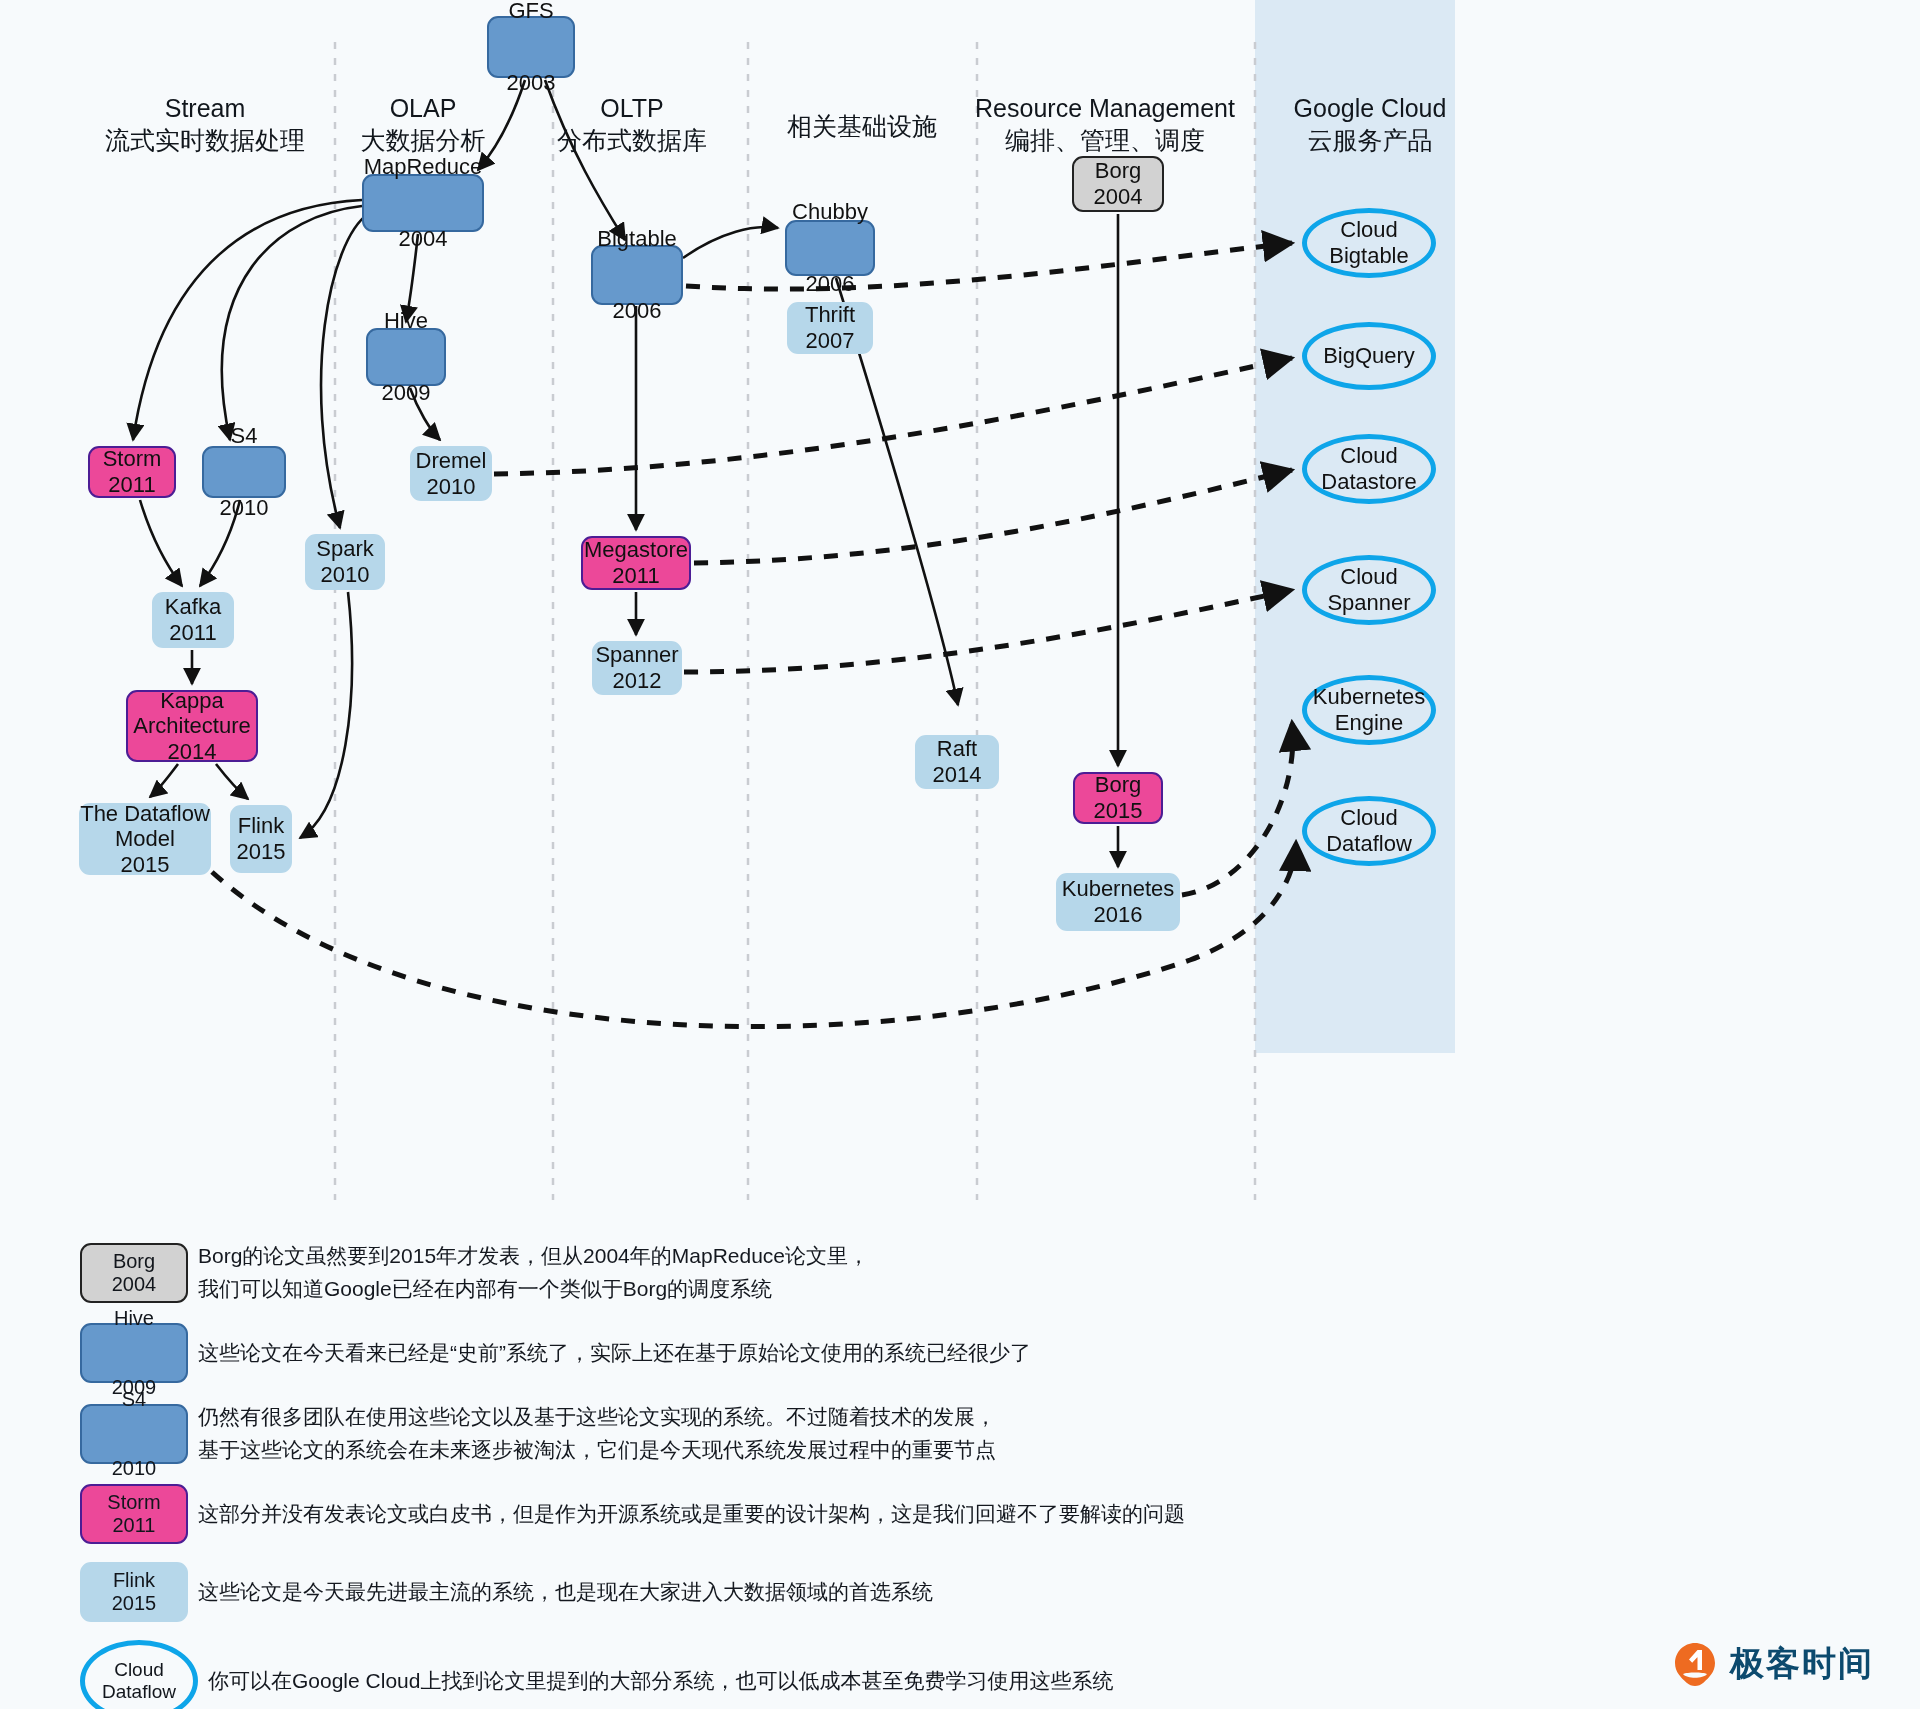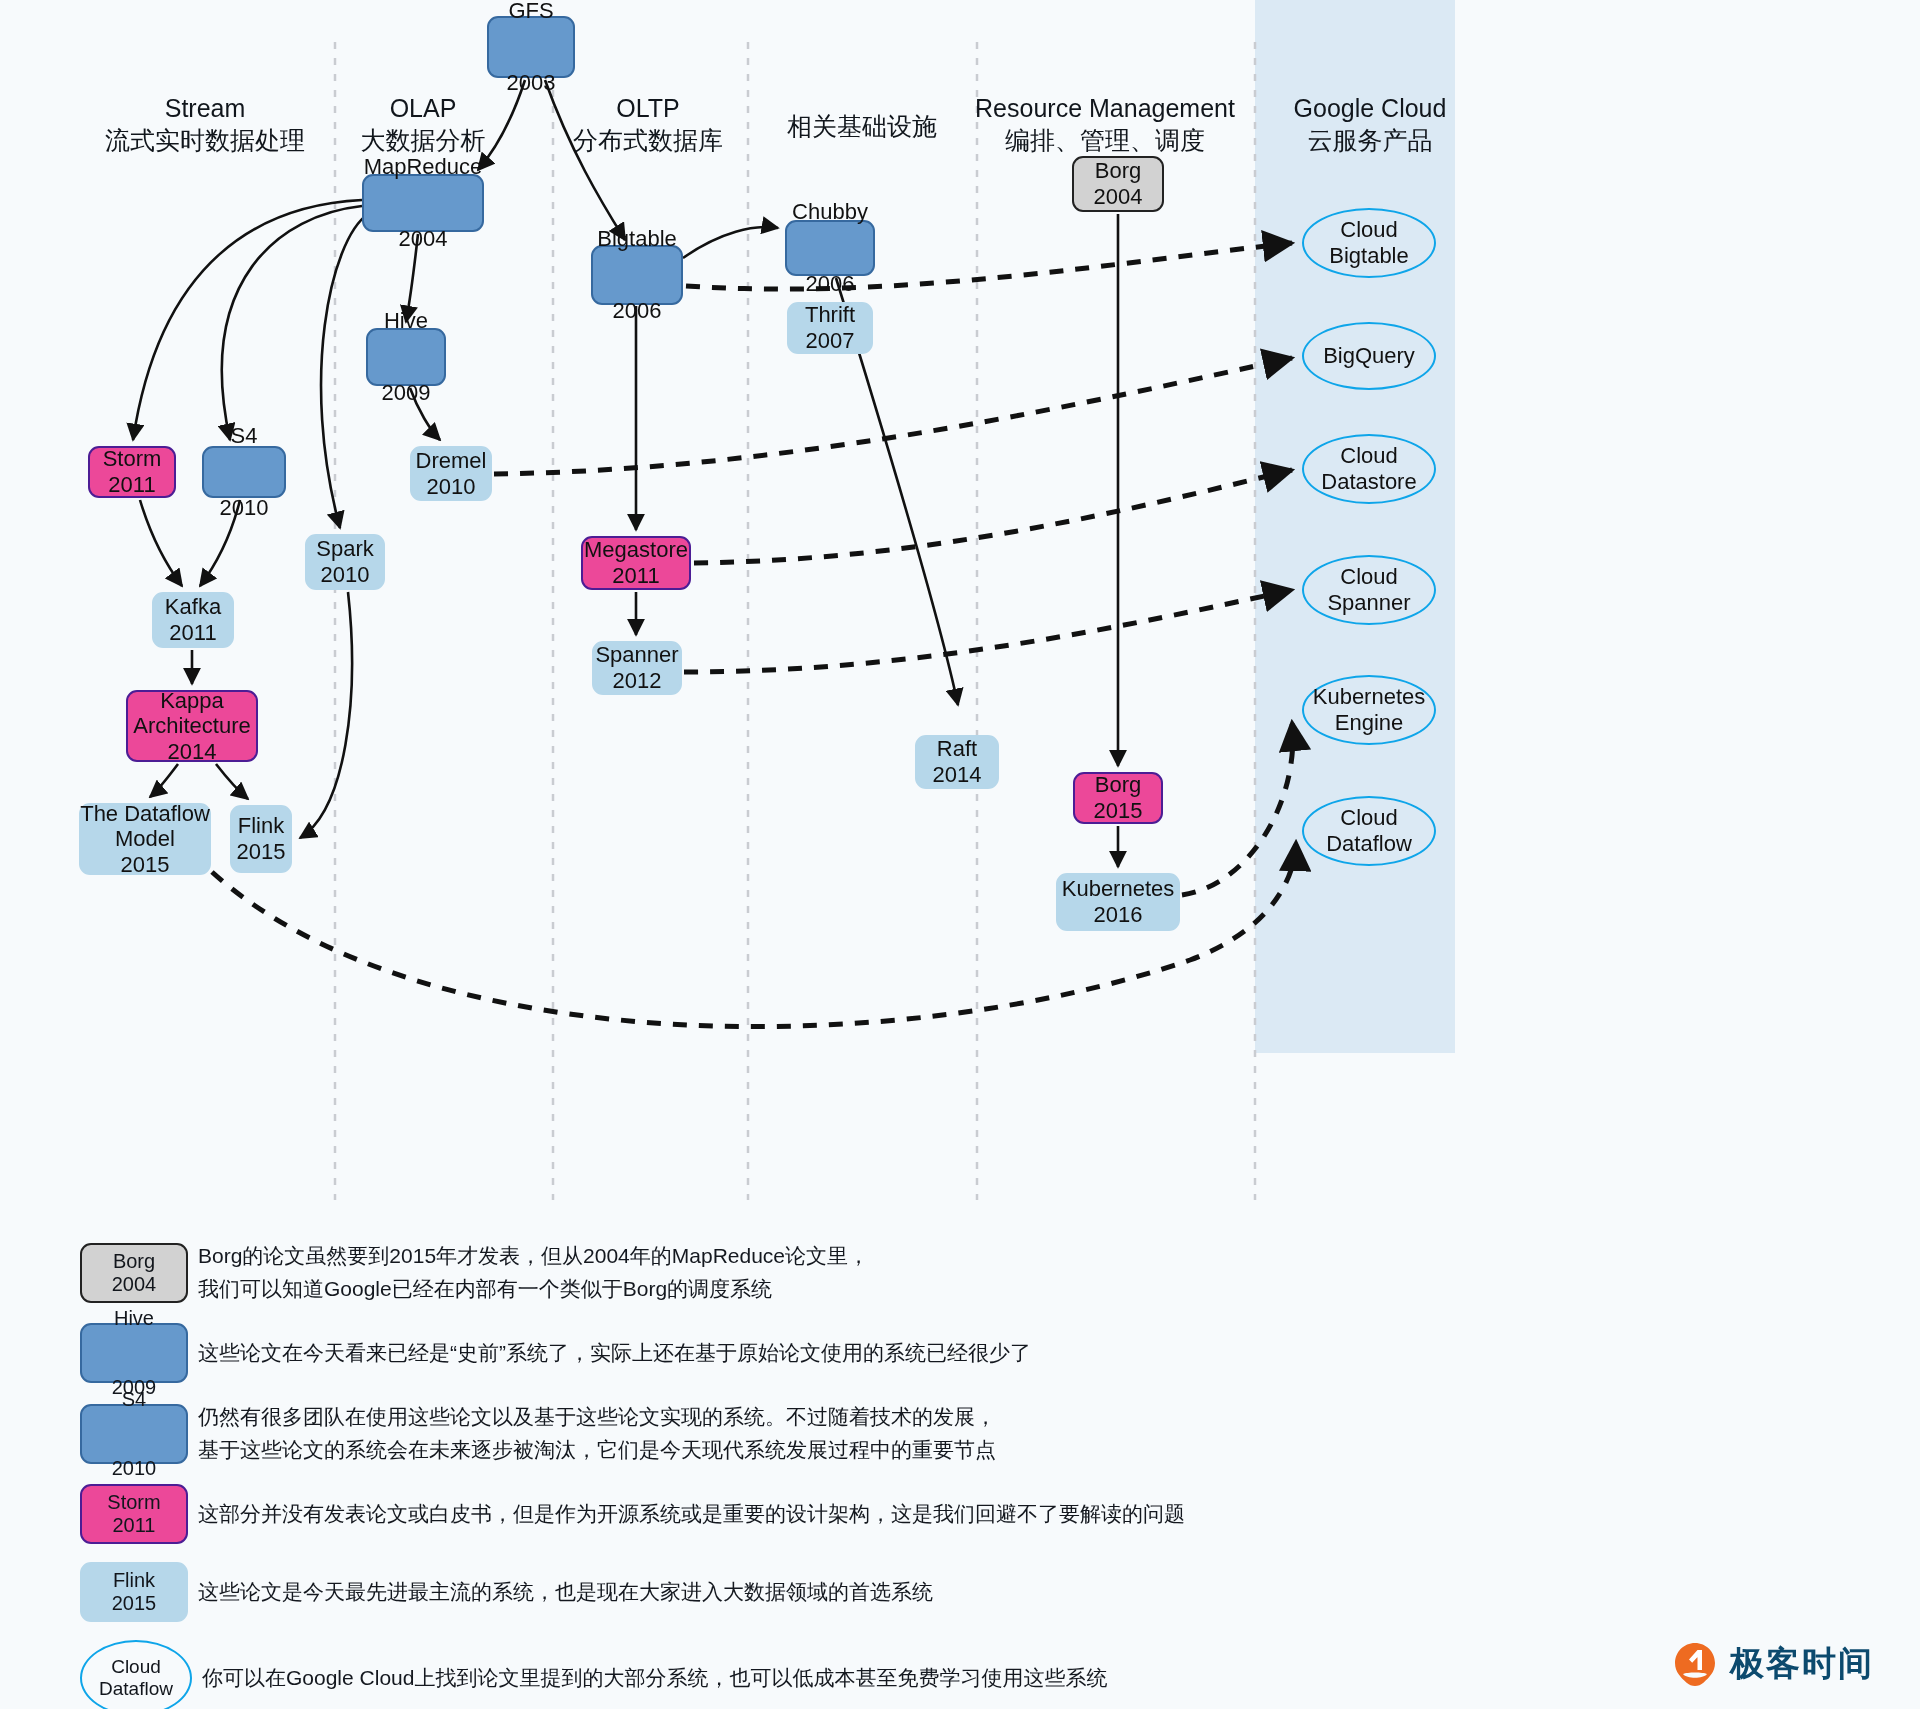--- a/index.html
+++ b/index.html
@@ -33,21 +33,21 @@
     text-align:center;line-height:1.16;font-size:22px;color:#111;
     border-radius:11px;padding:4px 6px;
   }
   .node .ln{display:block;white-space:nowrap;}
   
   .n-dark   {background:#6699cc;border:2px solid #36699f;gap:46px;}
   .n-light  {background:#b6d7ea;border:2px solid #b6d7ea;}
   .n-outline{background:#ec4899;border:2px solid #4c1d95;}
   .n-grey   {background:#d2d2d2;border:2px solid #222;}
   .n-ellipse{
-    background:transparent;border:2px solid #0ea5e9;border-radius:50%;
+    background:transparent;border:5px solid #0ea5e9;border-radius:50%;
   }
   
   .legend{position:absolute;left:80px;top:1240px;width:1500px;z-index:3;}
   .legend-row{position:relative;display:flex;align-items:center;margin-bottom:18px;}
   .legend-key{
     position:relative;flex:0 0 auto;width:104px;height:56px;
     display:flex;flex-direction:column;align-items:center;justify-content:center;
     text-align:center;font-size:20px;line-height:1.15;border-radius:11px;margin-right:10px;
   }
   .legend-key.kel{width:108px;height:72px;border-radius:50%;font-size:19px;}
@@ -111,21 +111,21 @@
       <path d="M 694,563 C 930,560 1130,510 1292,470"></path>
       <path d="M 684,672 C 920,672 1130,625 1292,590"></path>
       <path d="M 1182,895 C 1250,885 1300,800 1292,722"></path>
       <path d="M 212,872 C 420,1060 900,1060 1190,960 C 1270,930 1295,880 1296,842"></path>
     </g>
   </svg>
 
   <div class="nodes">
       <div class="col-head" style="left: 25px; top: 92px; width: 360px;"><span>Stream</span><br><span class="cn">流式实时数据处理</span></div>
       <div class="col-head" style="left: 243px; top: 92px; width: 360px;"><span>OLAP</span><br><span class="cn">大数据分析</span></div>
-      <div class="col-head" style="left: 468px; top: 92px; width: 360px;"><span>OLTP</span><br><span class="cn">分布式数据库</span></div>
+      <div class="col-head" style="left: 452px; top: 92px; width: 360px;"><span>OLTP</span><br><span class="cn">分布式数据库</span></div>
       <div class="col-head" style="left: 682px; top: 110px; width: 360px;">
         <span class="cn">相关基础设施</span>
       </div>
       <div class="col-head" style="left: 925px; top: 92px; width: 360px;"><span>Resource Management</span><br><span class="cn">编排、管理、调度</span></div>
       <div class="col-head" style="left: 1190px; top: 92px; width: 360px;"><span>Google Cloud</span><br><span class="cn">云服务产品</span></div>
       <div class="node n-dark" style="left: 487px; top: 16px; width: 88px; height: 62px;">
         <span class="ln">GFS</span>
         <span class="ln">2003</span>
       </div>
       <div class="node n-dark" style="left: 362px; top: 174px; width: 122px; height: 58px;">

